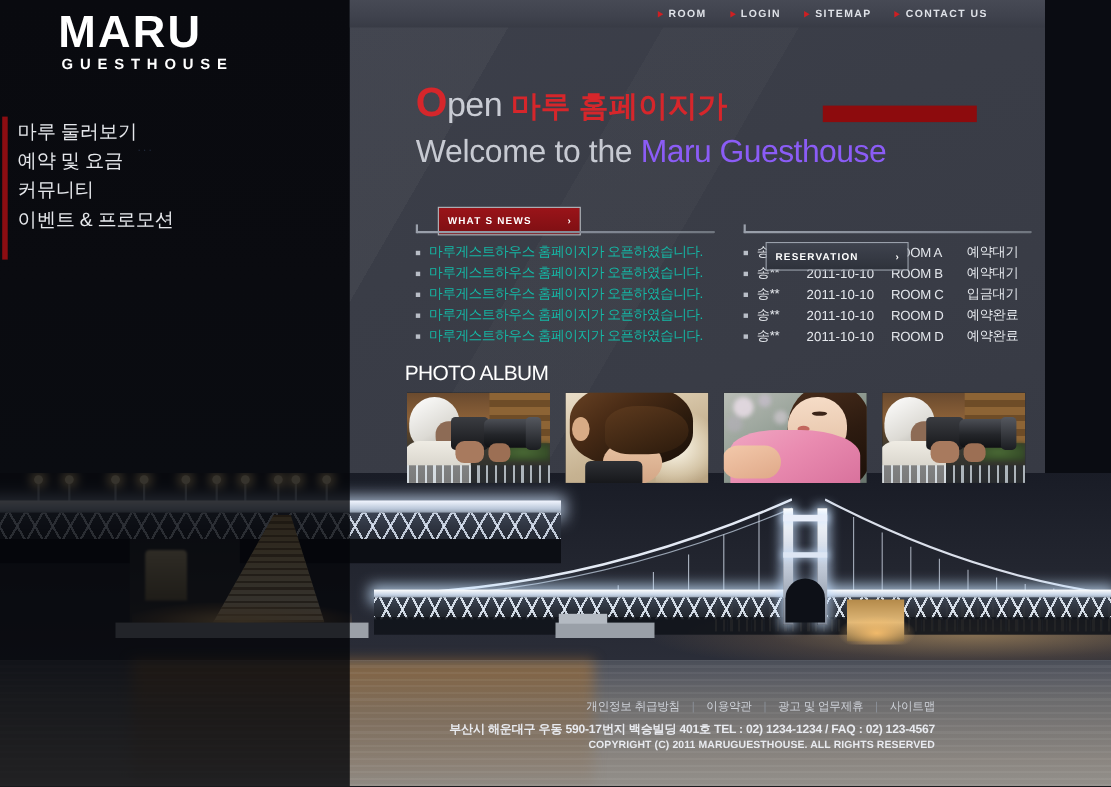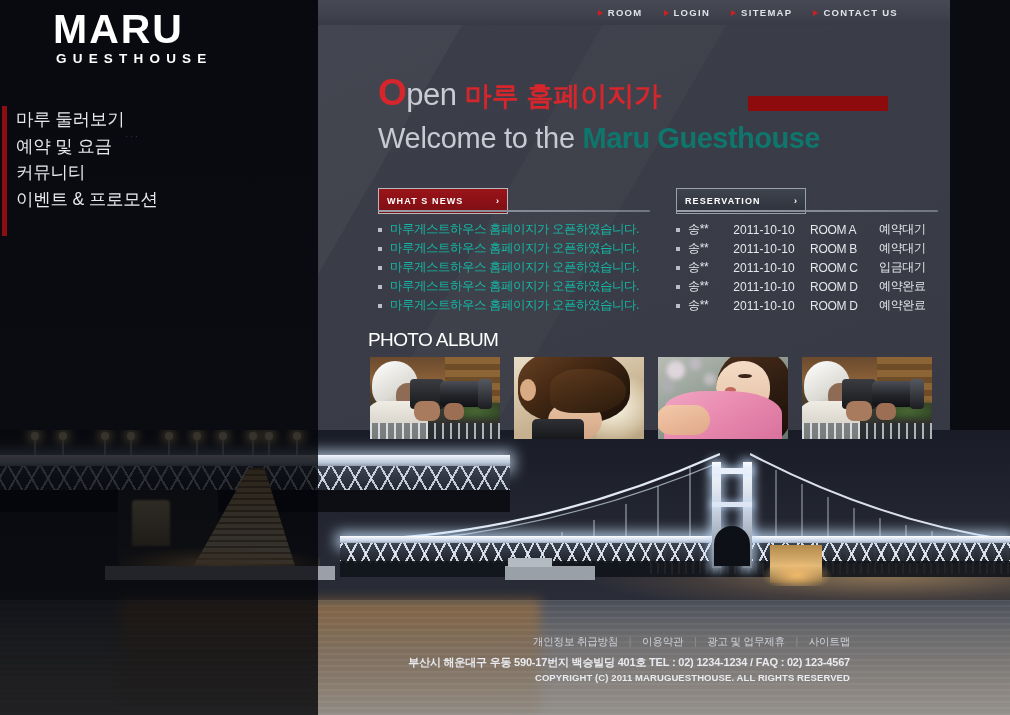--- a/index.html
+++ b/index.html
@@ -127,35 +127,35 @@
       font-size:9.5px; font-weight:bold; letter-spacing:1.3px; margin-left:21px; }
   .tri{ width:0;height:0;border-left:5px solid #cf1f22;border-top:3.5px solid transparent;border-bottom:3.5px solid transparent; }
 
   
   .hero{ position:absolute; left:378px; top:74px; width:540px; }
   .hero-l1{ font-size:31px; line-height:38px; letter-spacing:-.5px; color:#c9ccd4; font-weight:300; white-space:nowrap; }
   .hero-l1 .o{ color:#d6262b; font-weight:bold; font-size:37px; }
   .hero-l1 .kr{ color:#d6262b; font-weight:bold; font-size:27px; letter-spacing:0; }
   .redbar{ position:absolute; left:370px; top:22px; width:140px; height:15px; background:#8d0b0d; }
   .hero-l2{ margin-top:6px; font-size:29px; line-height:34px; color:#c7cad2; font-weight:300; letter-spacing:-.3px; white-space:nowrap; }
-  .hero-l2 b{ color:#0f766e; font-weight:bold; letter-spacing:-.5px; }
+  .hero-l2 b{ color:#8b5cf6; font-weight:normal; letter-spacing:-.5px; }
 
   
   .board{ position:absolute; top:186px; }
   .board.news{ left:378px; width:272px; }
   .board.resv{ left:676px; width:262px; }
   .tabstrip{ position:relative; height:26px; }
   .tabstrip::after{ content:""; position:absolute; left:0; bottom:0; width:100%; height:2px;
       background:linear-gradient(90deg,#9aa0ab,#7e8490 70%,#70767f); border-radius:1px; }
   .tabstrip::before{ content:""; position:absolute; left:0; bottom:0; width:2px; height:8px; background:#9aa0ab; }
-  .tab{ position:absolute; left:0; top:2px; height:18px; padding:12px 8px;
+  .tab{ position:absolute; left:20px; top:2px; height:18px; padding:12px 8px;
       display:flex; align-items:center; justify-content:space-between; min-width:130px;
       border:1px solid #8e949f; cursor:pointer; }
   .tab.red{ background:linear-gradient(180deg,#9a1419,#7d0f13); border-color:#b6babf; }
-  .tab.gray{ background:linear-gradient(180deg,#3f434e,#2e323b); border-color:#9aa0ab; }
+  .tab.gray{ background:linear-gradient(180deg,#3f434e,#2e323b); border-color:#9aa0ab;margin-top:32px; }
   .tab-label{ color:#fff; font-size:9px; font-weight:bold; letter-spacing:1.1px; }
   .tab-arrow{ color:#fff; font-size:9px; font-weight:bold; margin-left:18px; }
 
   .rows{ margin-top:8px; }
   .row{ display:flex; align-items:center; height:19px; cursor:pointer; }
   .bul{ width:4px; height:4px; background:#b9bec7; margin-right:8px; flex:none; }
   .row-txt{ color:#14b8a6; font-size:12.5px; letter-spacing:-.5px; white-space:nowrap; }
   .rrow{ display:flex; align-items:center; height:19px; cursor:pointer; font-size:12px; color:#e4e7ec; letter-spacing:-.3px; }
   .c-name{ width:46px; }
   .c-date{ width:78px; letter-spacing:.1px; }

